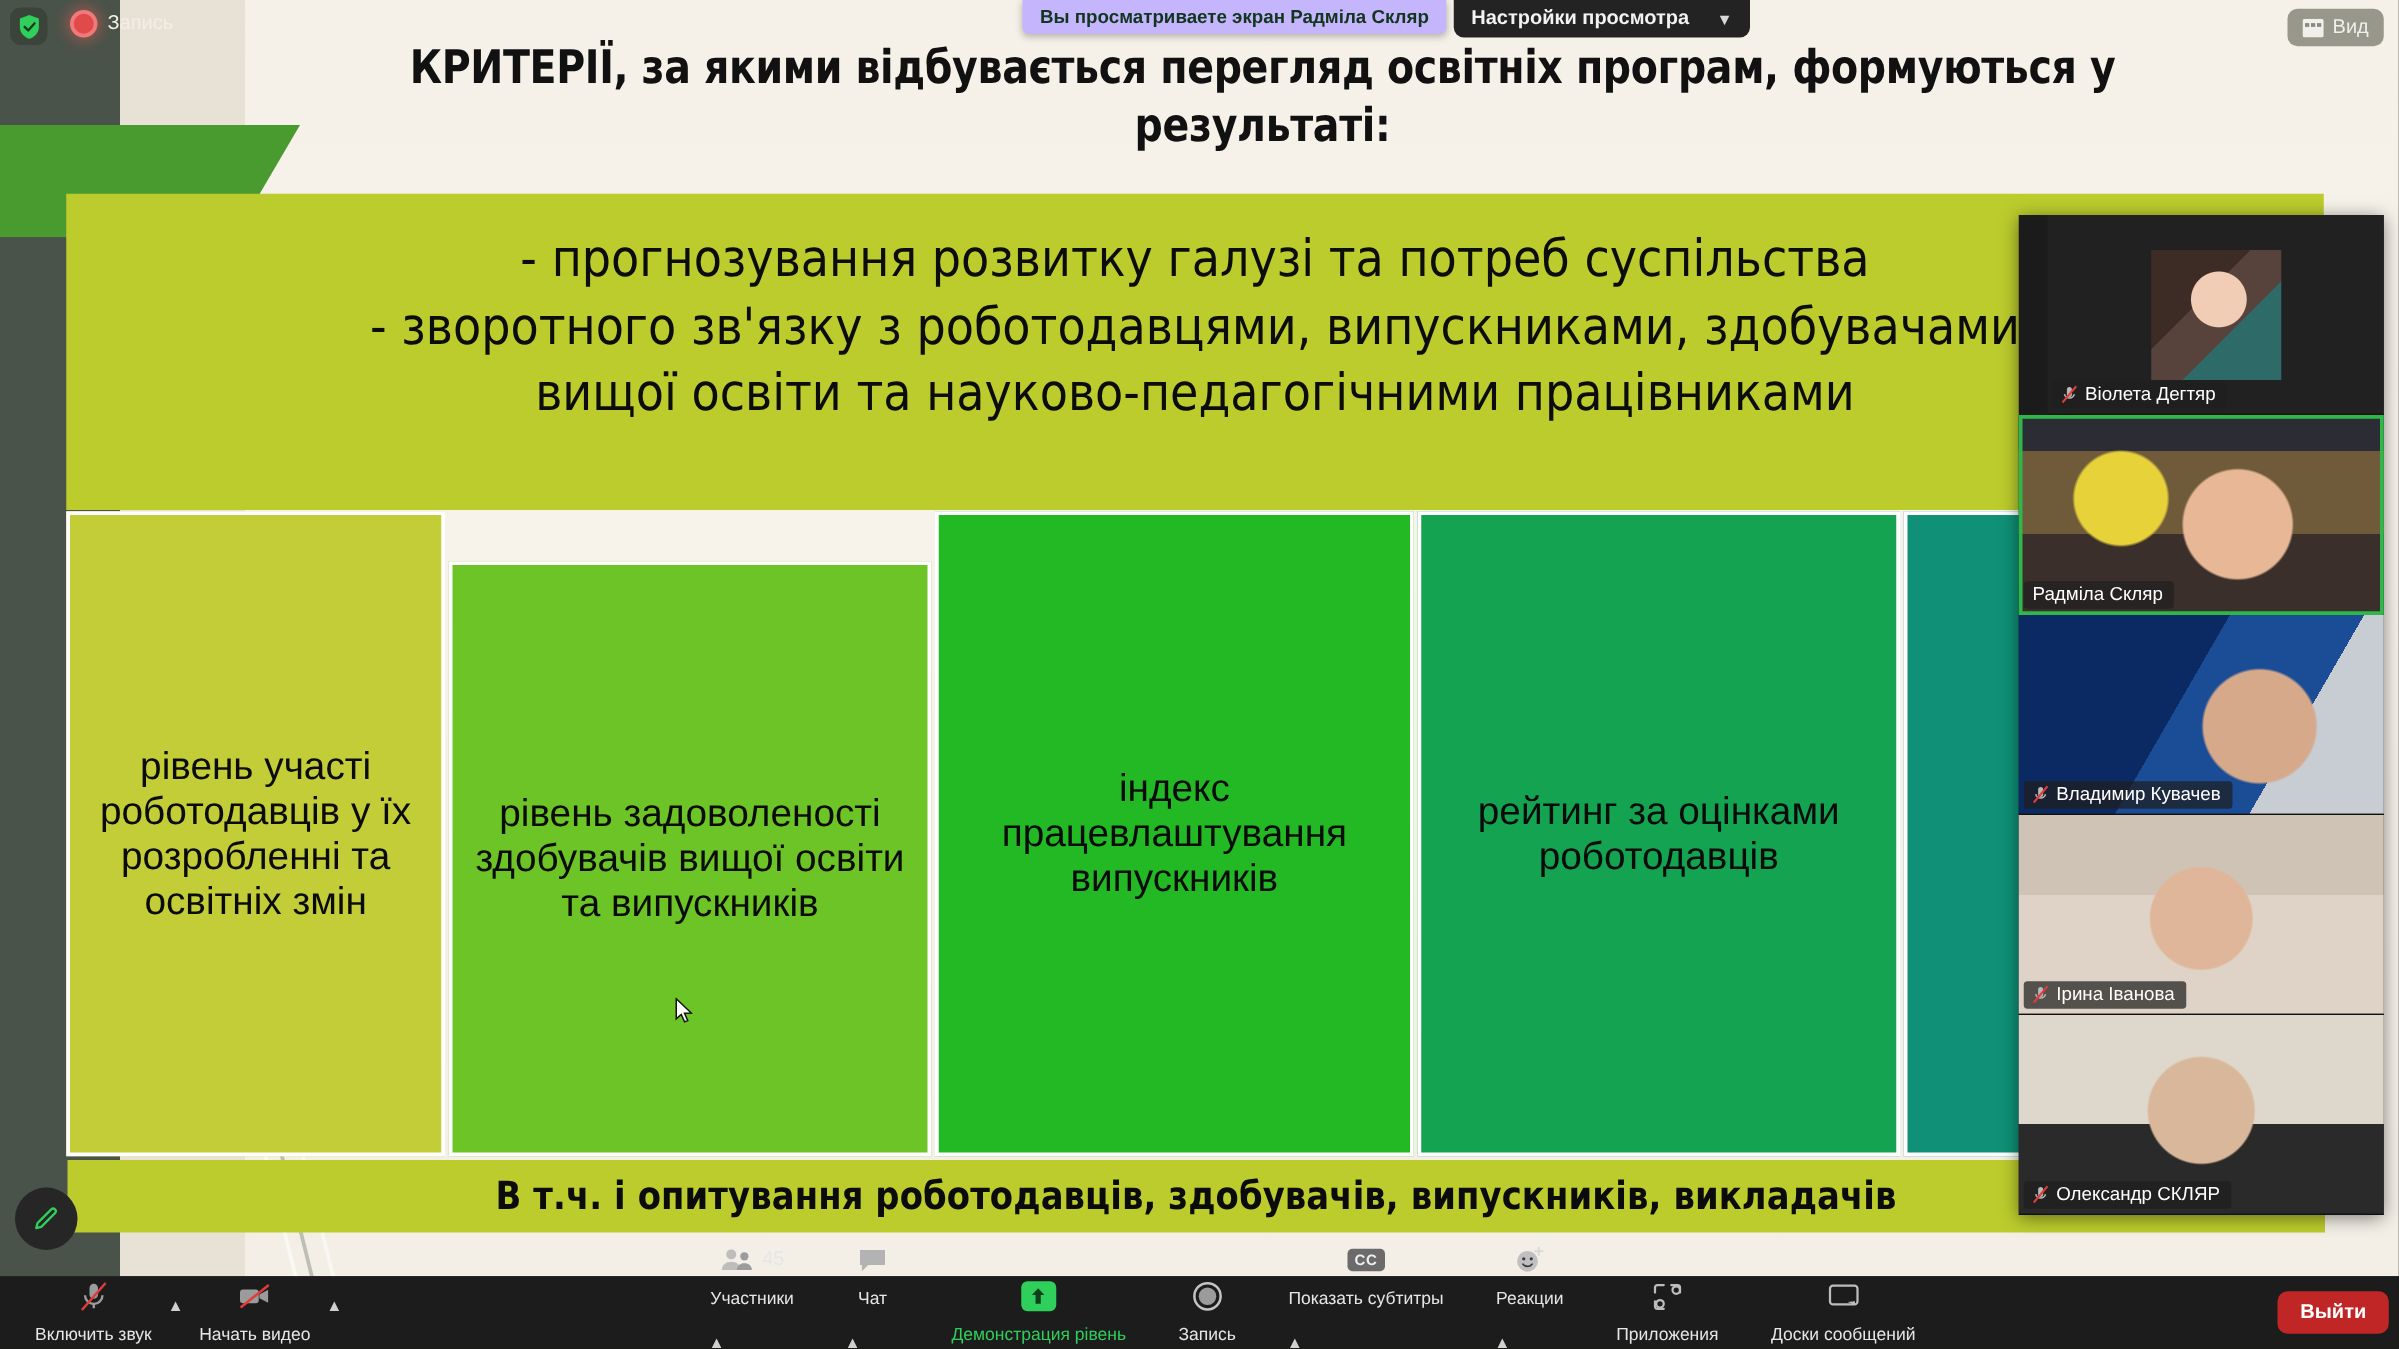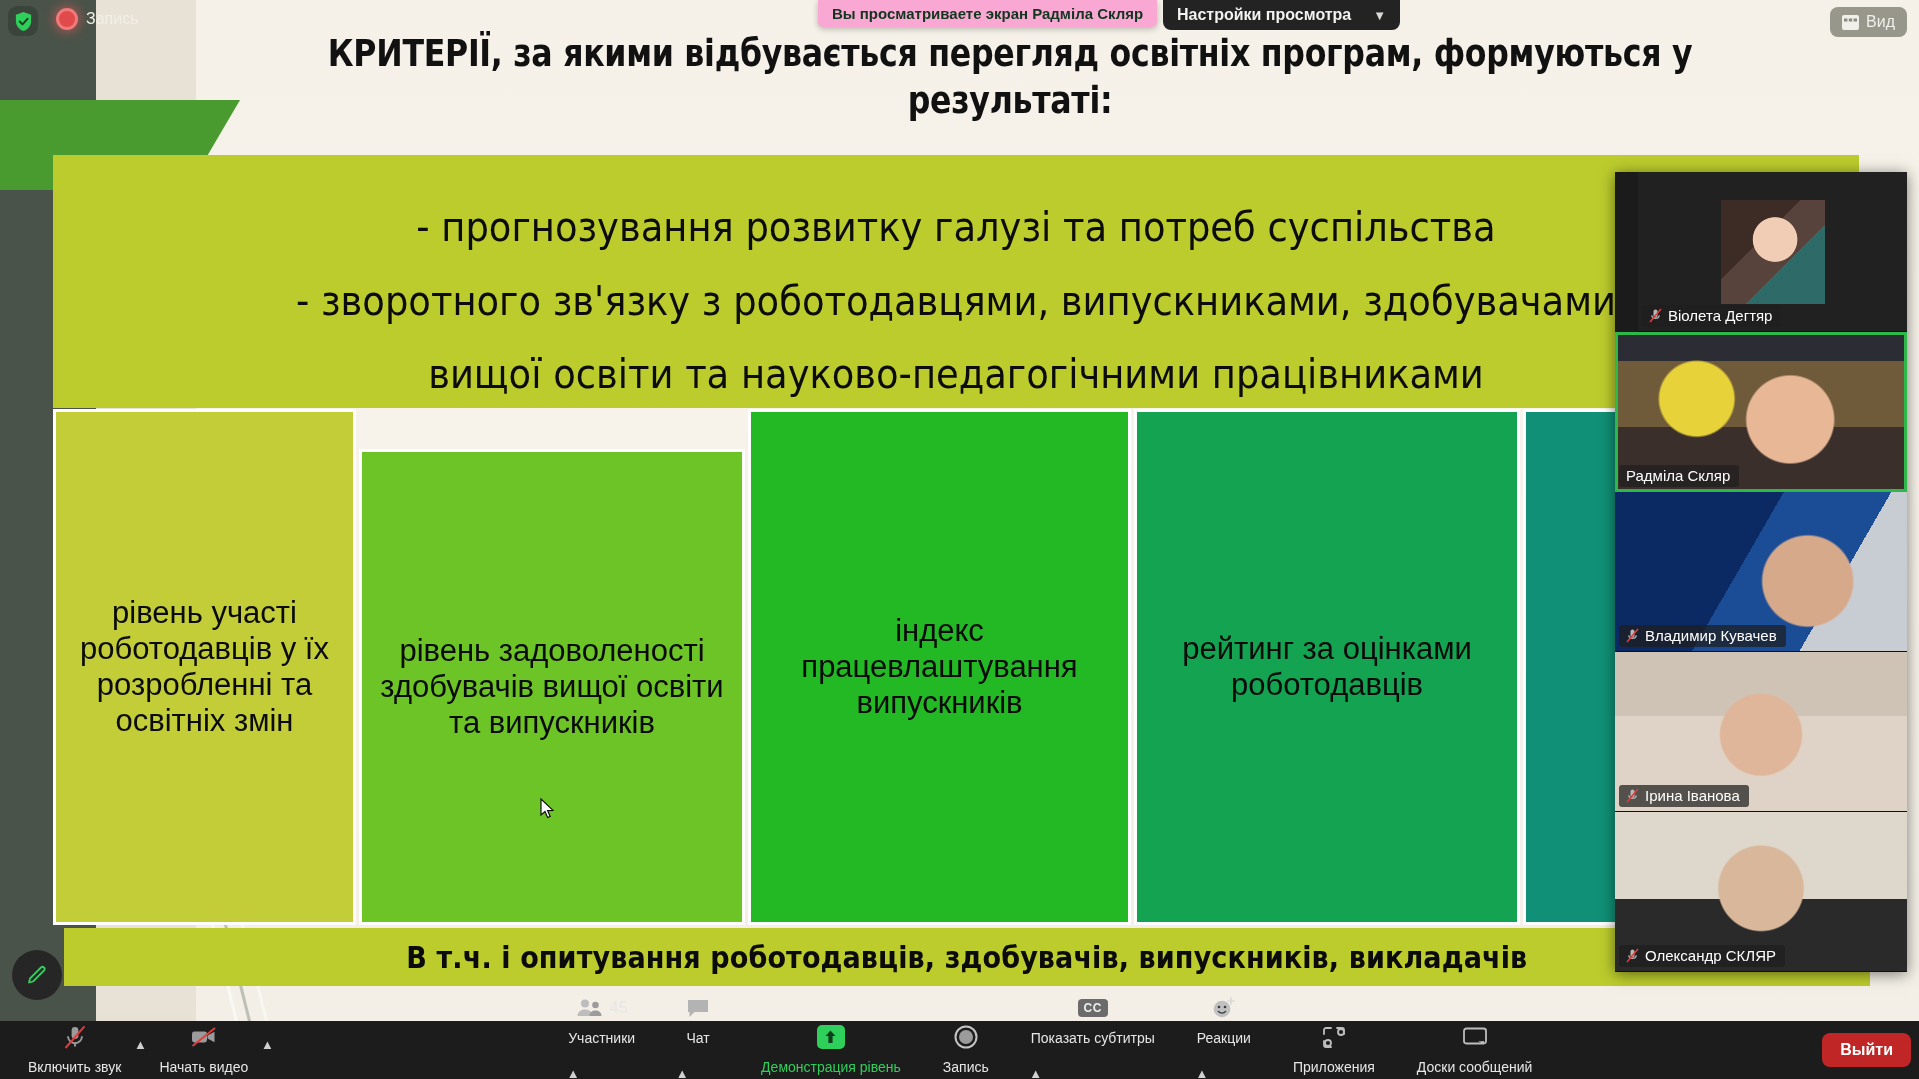--- a/index.html
+++ b/index.html
@@ -62,21 +62,20 @@
     background: #bccc2d;
   }
   .lime-banner .line {
     font-family: "DejaVu Sans Condensed","Liberation Sans Narrow","Liberation Sans", sans-serif;
     font-size: 41px;
     color: #0c0c0c;
     text-align: center;
     line-height: 1.31;
     white-space: nowrap;
     font-weight: 400;
-    margin-top: 20px;
   }
   .lime-banner .stack { padding-top: 26px; }
 
   
   .cols { position: absolute; left: 53px; top: 409px; width: 1806px; height: 516px; display: flex; gap: 3px; }
   .col {
     position: relative;
     border: 3px solid #ffffff;
     display: flex; align-items: center; justify-content: center;
     text-align: center;
@@ -86,21 +85,21 @@
     font-size: 31px; line-height: 1.16; color: #0b0b0b;
     font-family: "Liberation Sans", sans-serif;
   }
   .col.c1 { flex: 0 0 303px; }
   .col.c2 { flex: 0 0 386px; margin-top: 40px; }
   .col.c3 { flex: 0 0 383px; }
   .col.c4 { flex: 0 0 386px; }
   .col.c5 { flex: 1 1 auto; }
 
   .bottom-strip {
-    position: absolute; left: 64px; top: 928px; width: 1806px; height: 58px;
+    position: absolute; left: 54px; top: 928px; width: 1806px; height: 58px;
     background: #bccc2d;
     display: flex; align-items: center; justify-content: center;
   }
   .bottom-strip .txt {
     font-family: "DejaVu Sans Condensed","Liberation Sans Narrow","Liberation Sans", sans-serif;
     font-weight: 700;
     font-size: 31px;
     color: #0b0b0b;
     letter-spacing: .1px;
     transform: scaleX(0.97);
@@ -128,21 +127,21 @@
   .rec-dot {
     width: 22px; height: 22px; border-radius: 50%;
     background: #e04a4a; border: 3px solid #f07a7a;
     box-shadow: 0 0 10px 3px rgba(230,90,90,.45);
   }
   .rec-label { color: #f3efe6; font-size: 16px; }
 
   .share-banner {
     position: absolute; left: 818px; top: 0;
     height: 27px; padding: 0 14px;
-    background: #f9a8d4;
+    background: #c4b5fd;
     display: flex; align-items: center;
     border-radius: 0 0 5px 5px;
     box-shadow: 0 2px 6px rgba(0,0,0,.25);
   }
   .share-banner span { color: #12351e; font-size: 15px; font-weight: 700; }
   .view-settings {
     position: absolute; left: 1163px; top: 0;
     height: 30px; padding: 0 14px;
     background: #232323;
     display: flex; align-items: center; gap: 22px;

